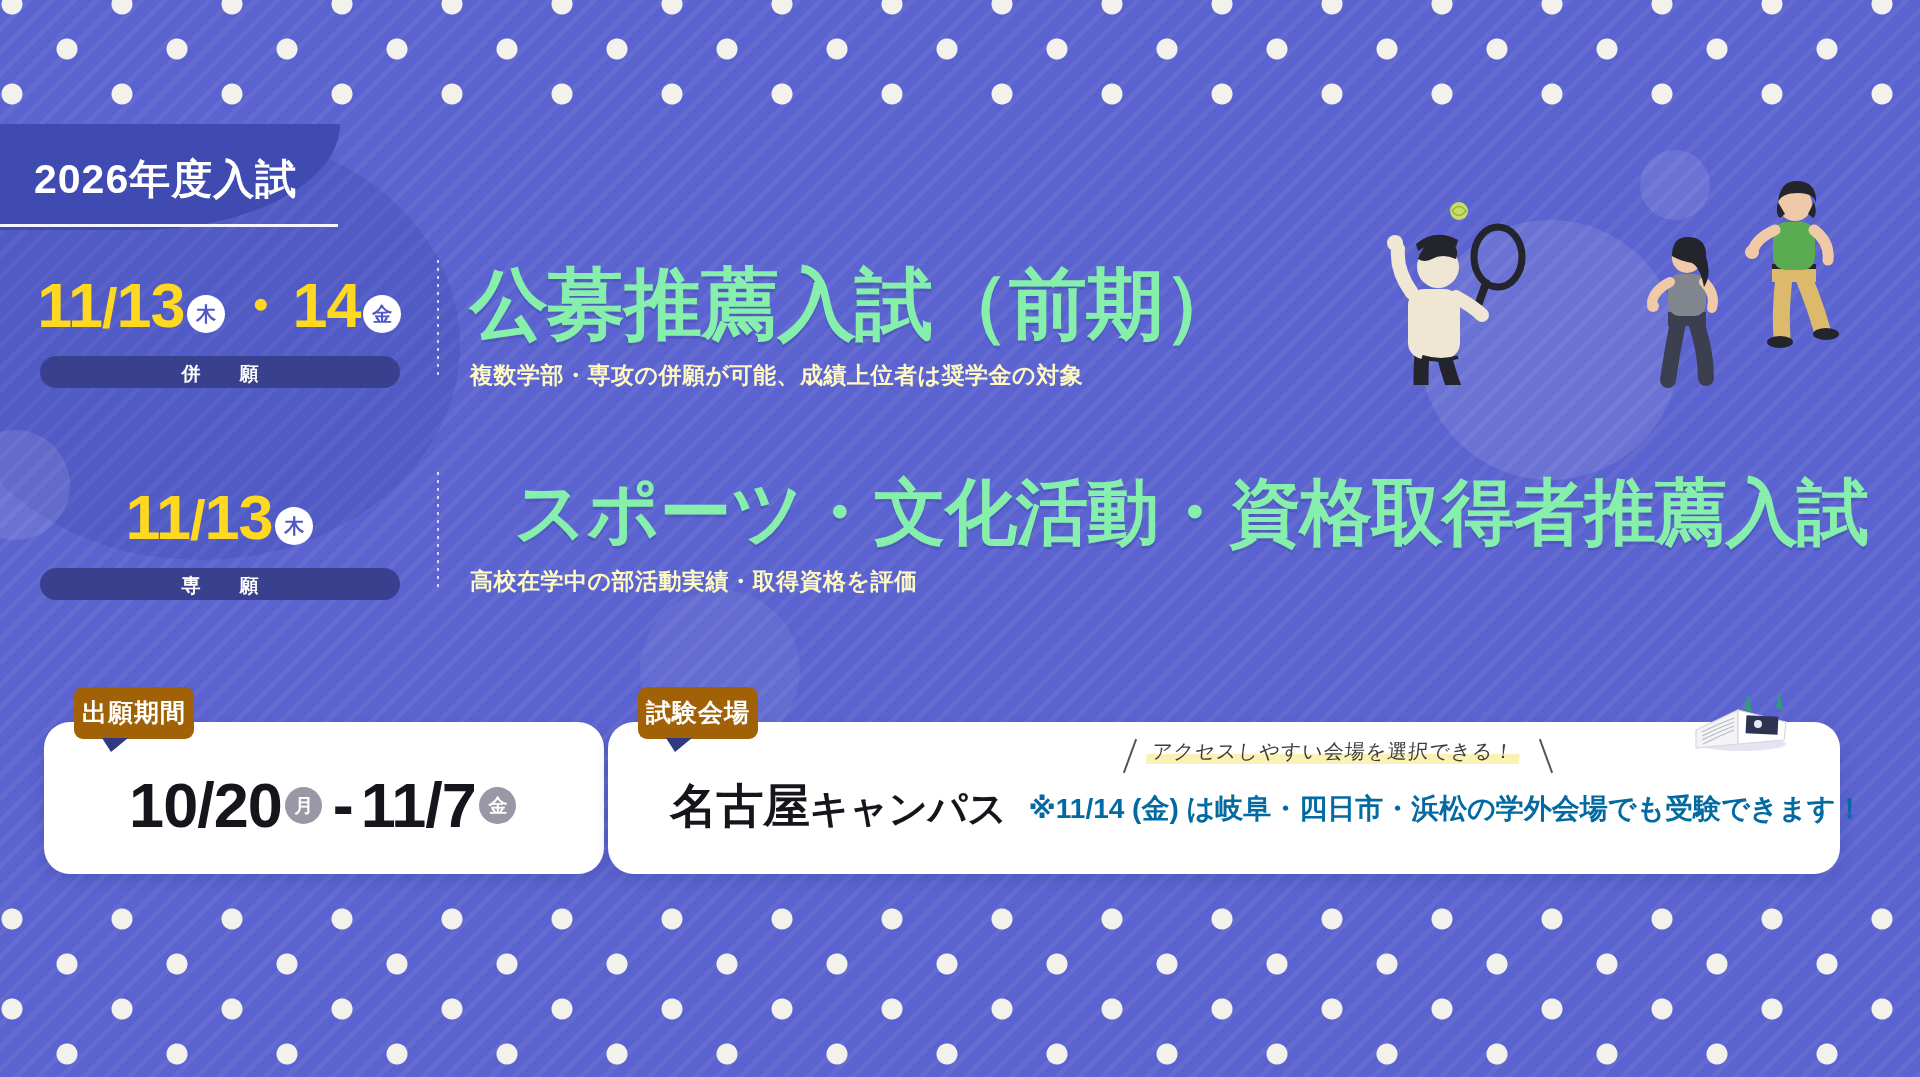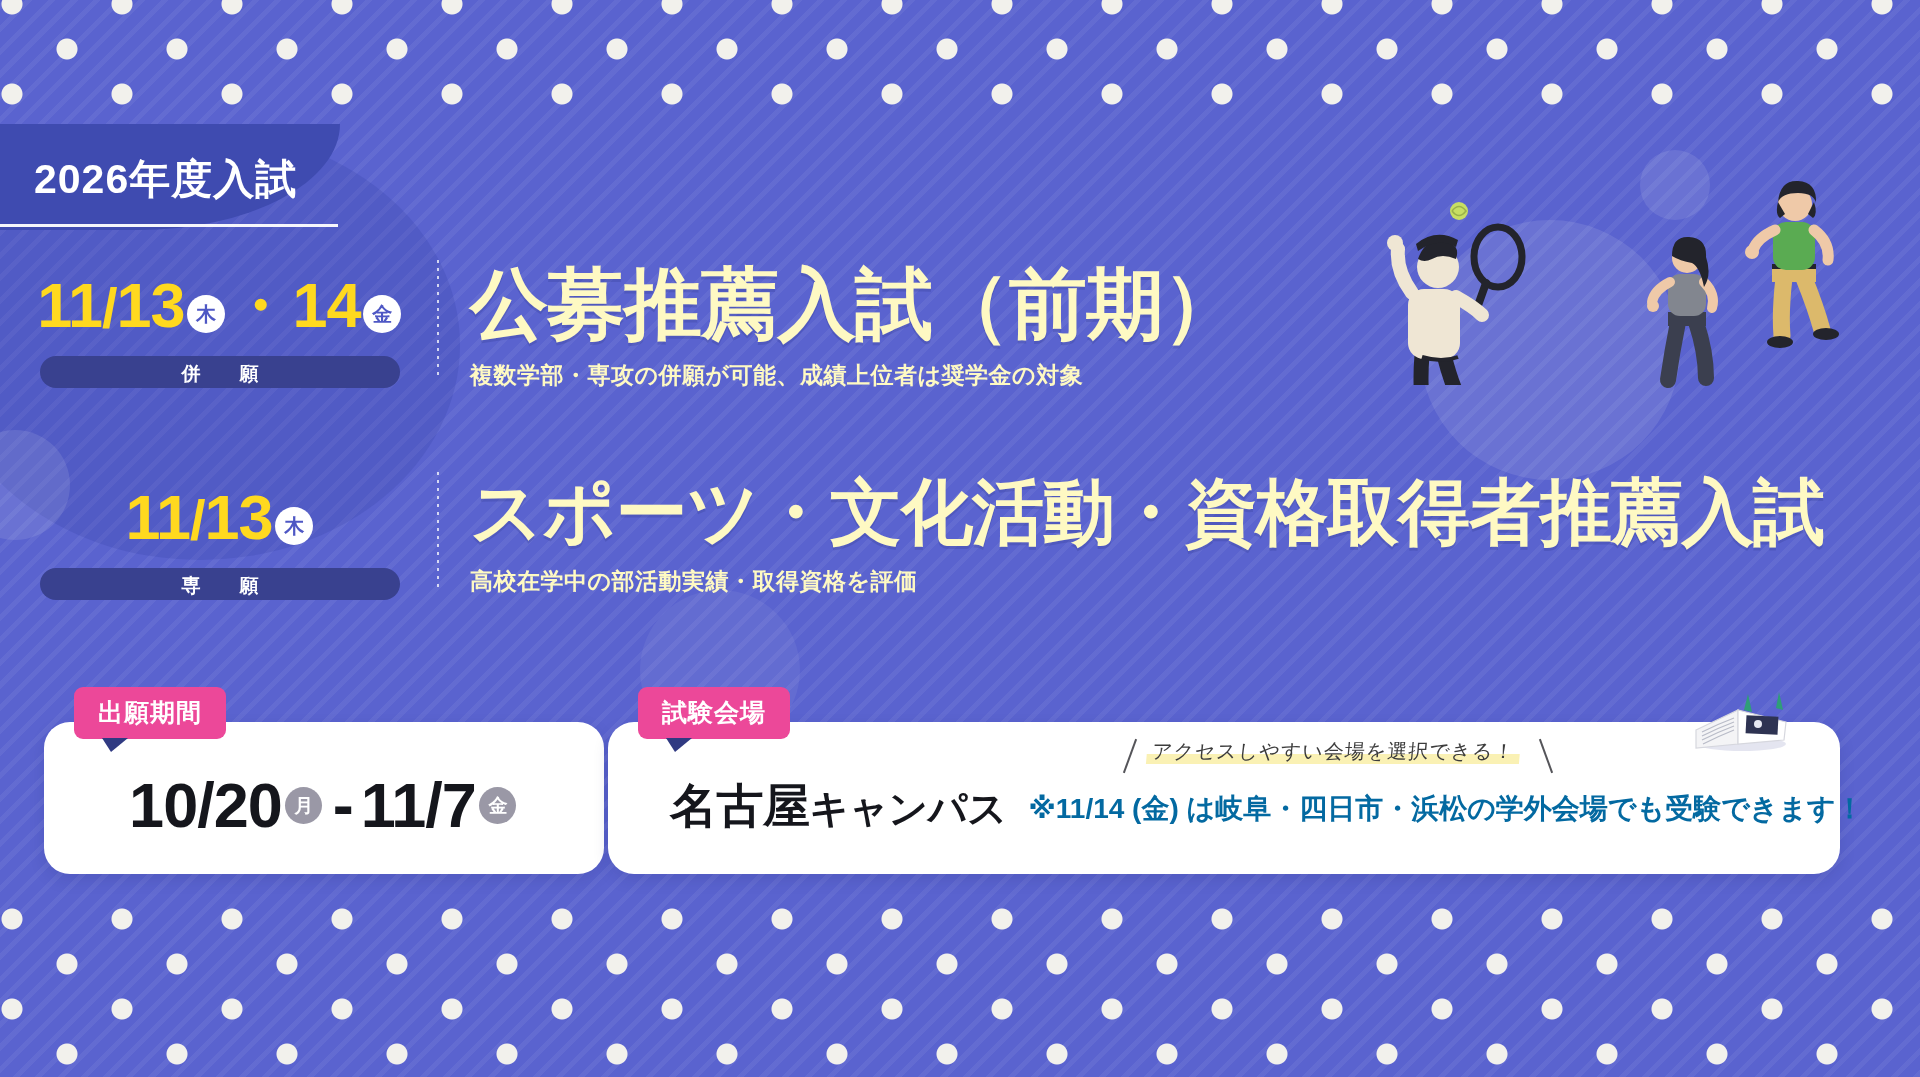--- a/index.html
+++ b/index.html
@@ -81,42 +81,42 @@
     margin:11px auto 0;width:360px;height:32px;border-radius:18px;
     background:#39418f;color:#ffffff;font-size:19px;font-weight:bold;
     line-height:36px;letter-spacing:10px;text-indent:10px;text-align:center;
   }
 
   .divider{position:absolute;left:437px;top:-8px;width:2px;height:120px;
     background:repeating-linear-gradient(to bottom,rgba(255,255,255,.75) 0 3px,rgba(255,255,255,0) 3px 8px);}
 
   .title-col{position:absolute;left:470px;top:-6px;}
   .exam-title{
-    color:#fef9c3;font-weight:bold;line-height:1.08;white-space:nowrap;
+    color:#86efac;font-weight:bold;line-height:1.08;white-space:nowrap;
     text-shadow:0 3px 0 rgba(40,48,130,.22);
   }
   .t1{font-size:78px;letter-spacing:-1px;}
-  .t2{font-size:72px;letter-spacing:-1px;}
+  .t2{font-size:72px;letter-spacing:-1px;margin-left:44px;}
   .exam-sub{
     margin-top:14px;color:#fef9c3;font-size:23px;font-weight:bold;
     letter-spacing:.5px;white-space:nowrap;
   }
 
   
   .card{
     position:absolute;background:#ffffff;border-radius:26px;
     box-shadow:0 6px 16px rgba(25,30,90,.13);
   }
   .card-apply{left:44px;top:722px;width:560px;height:152px;}
   .card-venue{left:608px;top:722px;width:1232px;height:152px;}
 
   .tag{
-    position:absolute;top:-35px;background:#ec4899;color:#ffffff;
+    position:absolute;top:-35px;background:#a16207;color:#ffffff;
     font-size:25px;font-weight:bold;letter-spacing:1px;
-    padding:9px 24px 10px;border-radius:9px;white-space:nowrap;
+    padding:9px 8px 10px;border-radius:9px;white-space:nowrap;
   }
   .tag::after{
     content:"";position:absolute;left:28px;bottom:-13px;
     border-left:9px solid transparent;border-right:17px solid transparent;
     border-top:14px solid #303a82;
   }
   .tag-apply{left:30px;}
   .tag-venue{left:30px;}
 
   .apply-dates{

